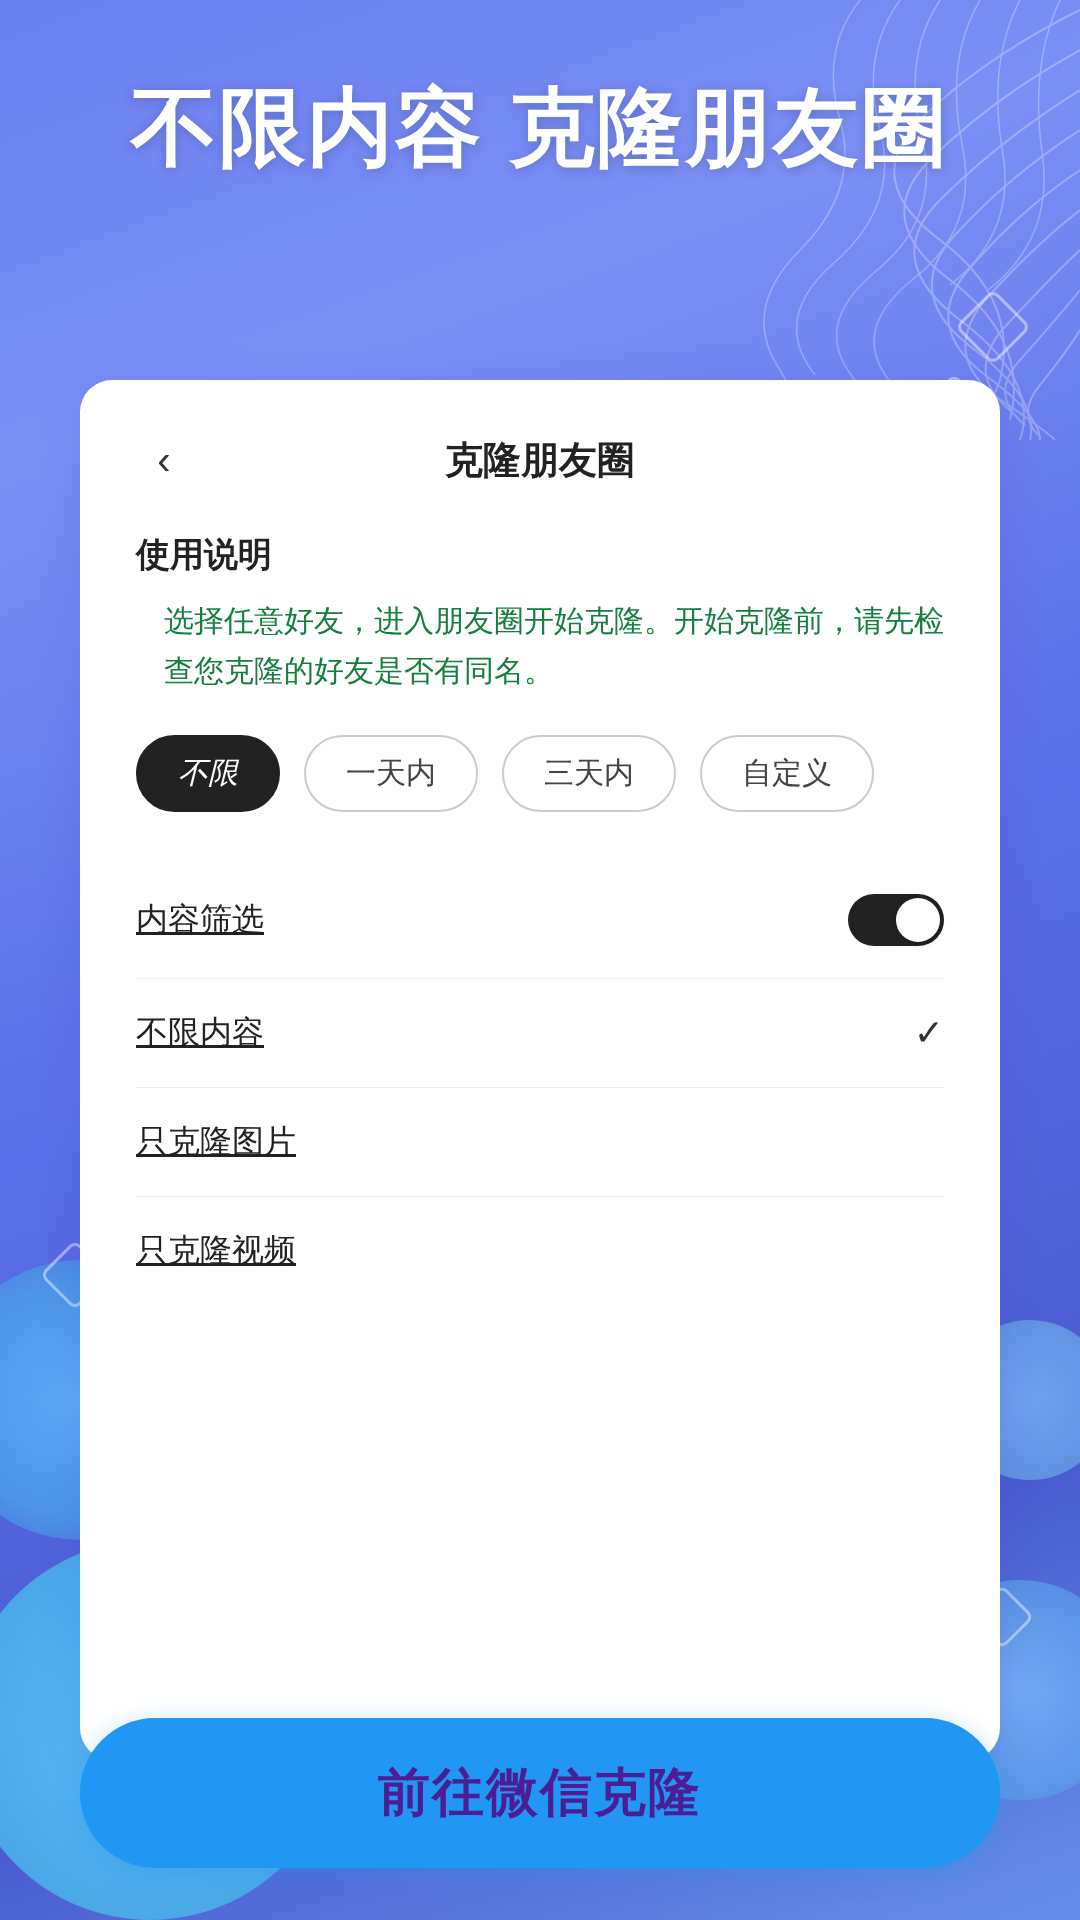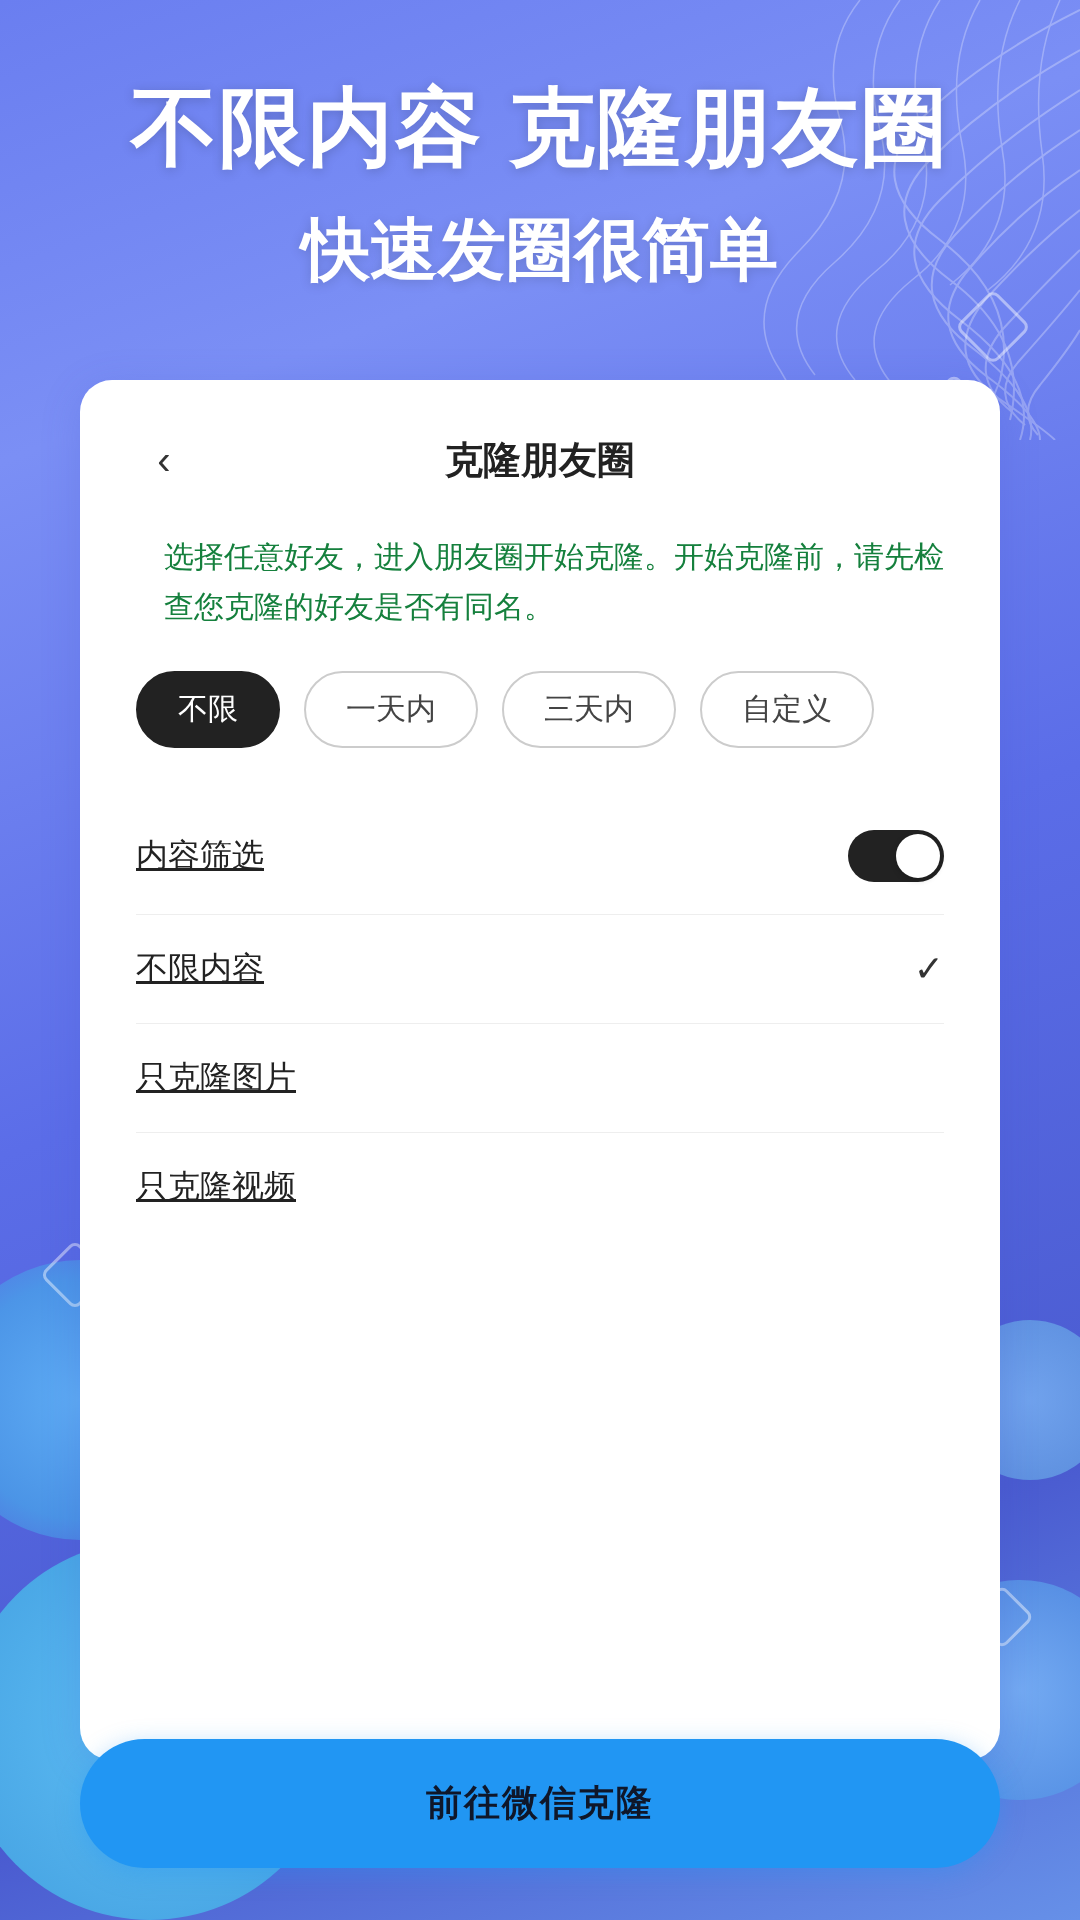--- a/index.html
+++ b/index.html
@@ -187,20 +187,21 @@
       border: 2px solid #ccc;
       background: #fff;
       color: #444;
       font-weight: 500;
     }
 
     .filter-btn.active {
       background: #222;
       color: #fff;
       border-color: #222;
+      font-style: italic;
     }
 
     
     .filter-section {
       flex: 1;
     }
 
     .filter-row-item {
       display: flex;
       align-items: center;
@@ -254,22 +255,22 @@
       bottom: 52px;
       left: 80px;
       right: 80px;
       z-index: 5;
     }
 
     .go-btn {
       width: 100%;
       padding: 40px 0;
       background: #2196f3;
-      color: #0f172a;
-      font-size: 36px;
+      color: #4c1d95;
+      font-size: 52px;
       font-weight: 700;
       border: none;
       border-radius: 999px;
       cursor: pointer;
       letter-spacing: 2px;
       box-shadow: 0 6px 24px rgba(33,150,243,0.35);
     }
 
     
     .topo-svg {
@@ -311,30 +312,30 @@
 <div class="diamond diamond-5"></div>
 <div class="diamond diamond-6"></div>
 
 <div class="blob-topleft"></div>
 <div class="blob-bottomleft"></div>
 <div class="blob-bottomright"></div>
 <div class="blob-right"></div>
 
 <div class="header-text">
   <div class="title-main">不限内容 克隆朋友圈</div>
-  <div class="title-sub">快速发圈很简单</div>
 </div>
 
 <div class="card">
 
   <div class="card-header">
     <div class="back-btn">‹</div>
     <div class="card-title">克隆朋友圈</div>
   </div>
 
+  <div class="section-title">使用说明</div>
   <div class="section-desc">选择任意好友，进入朋友圈开始克隆。开始克隆前，请先检查您克隆的好友是否有同名。</div>
 
   <div class="filter-row">
     <button class="filter-btn active">不限</button>
     <button class="filter-btn">一天内</button>
     <button class="filter-btn">三天内</button>
     <button class="filter-btn">自定义</button>
   </div>
 
   <div class="filter-section">

